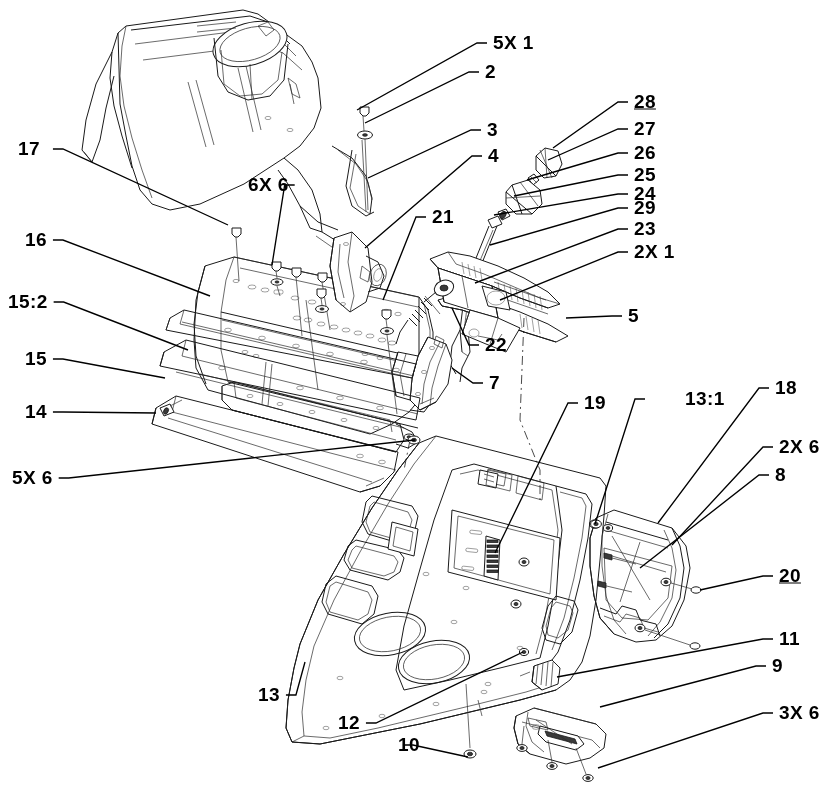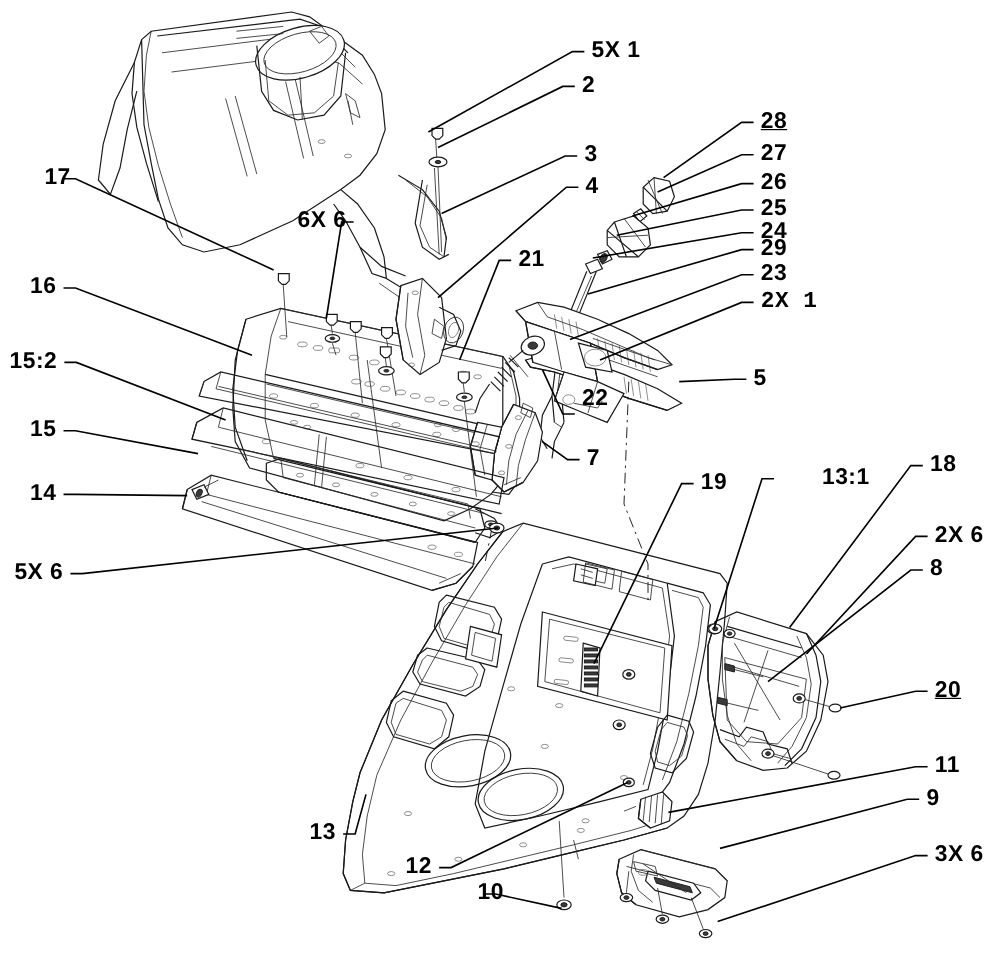--- a/index.html
+++ b/index.html
@@ -594,26 +594,26 @@
       <div class="callout anchor-start" style="left: 485px; top: 71px;">2</div>
       <div class="callout anchor-start" style="left: 487px; top: 129px;">3</div>
       <div class="callout anchor-start" style="left: 488px; top: 155px;">4</div>
       <div class="callout anchor-start" style="left: 634px; top: 101px; text-decoration: underline;">28</div>
       <div class="callout anchor-start" style="left: 634px; top: 128px;">27</div>
       <div class="callout anchor-start" style="left: 634px; top: 152px;">26</div>
       <div class="callout anchor-start" style="left: 634px; top: 174px;">25</div>
       <div class="callout anchor-start" style="left: 634px; top: 193px;">24</div>
       <div class="callout anchor-start" style="left: 634px; top: 207px;">29</div>
       <div class="callout anchor-start" style="left: 634px; top: 228px;">23</div>
-      <div class="callout anchor-start" style="left: 634px; top: 251px; font-family: Liberation Mono, monospace;">2X 1</div>
+      <div class="callout anchor-start" style="left: 634px; top: 251px;">2X 1</div>
       <div class="callout anchor-start" style="left: 628px; top: 315px;">5</div>
       <div class="callout anchor-start" style="left: 432px; top: 216px;">21</div>
-      <div class="callout anchor-start" style="left: 485px; top: 332px;">22</div>
+      <div class="callout anchor-start" style="left: 485px; top: 344px;">22</div>
       <div class="callout anchor-start" style="left: 489px; top: 382px;">7</div>
-      <div class="callout anchor-start" style="left: 37px; top: 148px;">17</div>
+      <div class="callout anchor-start" style="left: 18px; top: 148px;">17</div>
       <div class="callout anchor-start" style="left: 248px; top: 184px;">6X 6</div>
       <div class="callout anchor-start" style="left: 25px; top: 239px;">16</div>
       <div class="callout anchor-start" style="left: 8px; top: 301px; text-align: center;">15:2</div>
       <div class="callout anchor-start" style="left: 25px; top: 358px;">15</div>
       <div class="callout anchor-start" style="left: 25px; top: 411px;">14</div>
       <div class="callout anchor-start" style="left: 12px; top: 477px;">5X 6</div>
       <div class="callout anchor-start" style="left: 584px; top: 402px;">19</div>
       <div class="callout anchor-start" style="left: 651px; top: 398px; margin-left: 34px;">13:1</div>
       <div class="callout anchor-start" style="left: 775px; top: 387px;">18</div>
       <div class="callout anchor-start" style="left: 779px; top: 446px;">2X 6</div>

